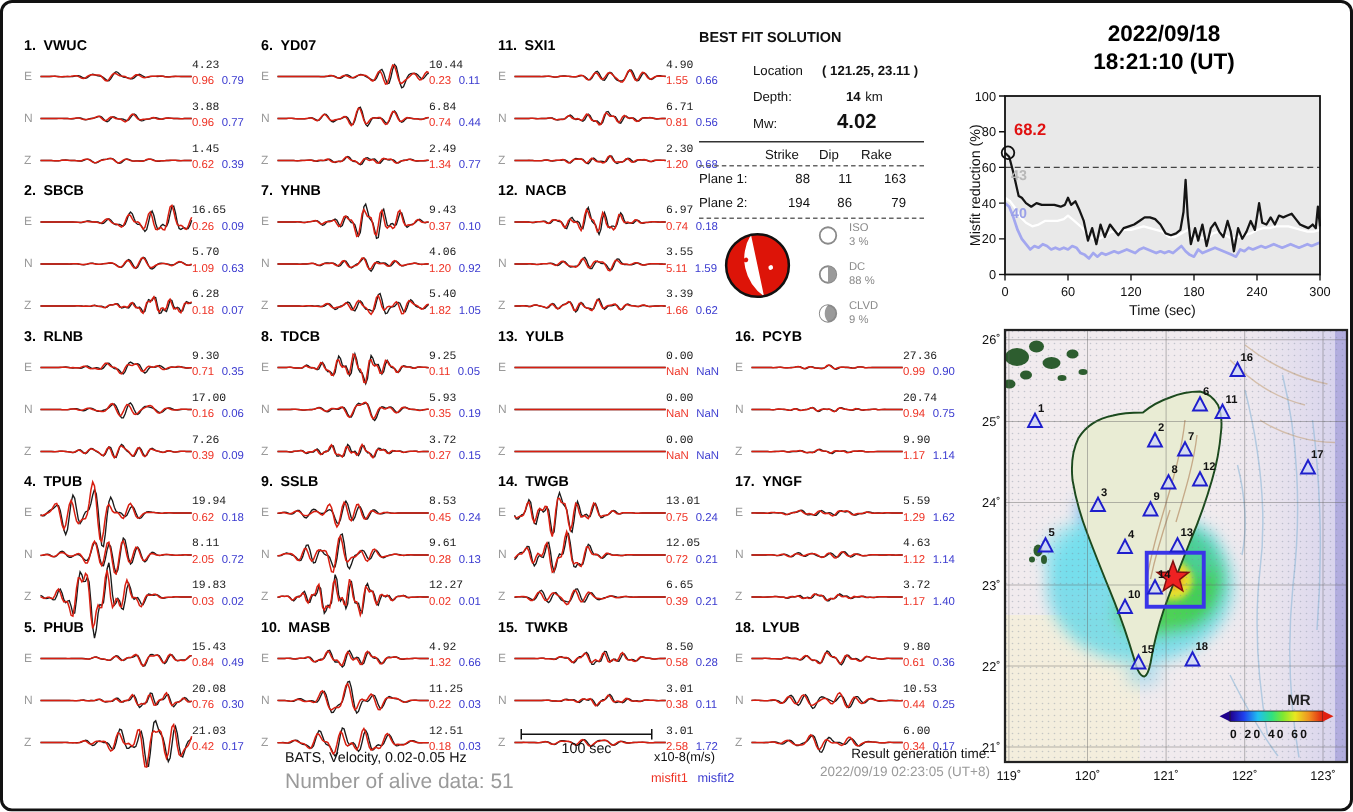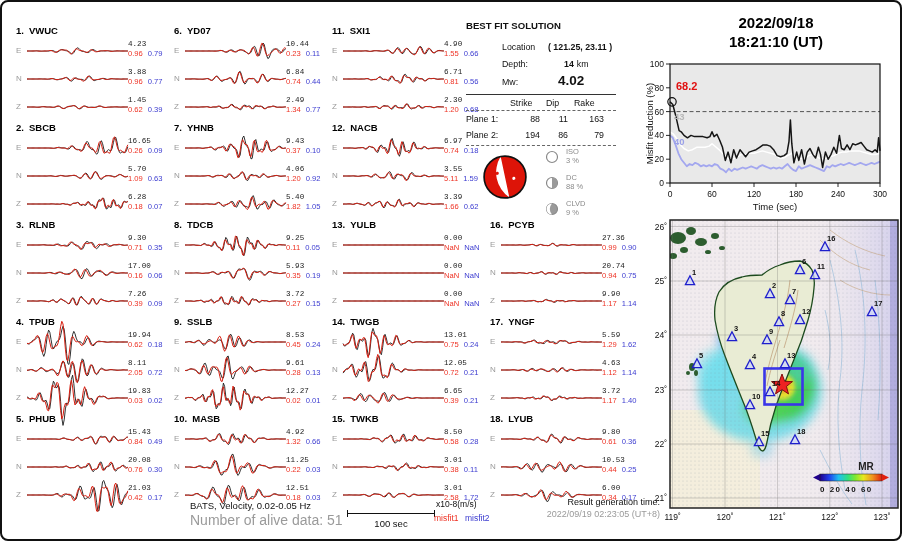--- a/index.html
+++ b/index.html
@@ -35,21 +35,21 @@
   .dec-txt{font-size:7.5px;line-height:8.5px;color:#8a8a8a;}
   
   #rtitle{position:absolute;left:652px;top:11px;width:244px;text-align:center;
     font-size:15px;font-weight:bold;line-height:19px;color:#000;}
   #misfitsvg{position:absolute;left:640px;top:52px;}
   #mapsvg{position:absolute;left:645px;top:212px;}
   
   .ft{position:absolute;white-space:nowrap;}
   #f-bats{left:188px;top:498px;font-size:9.5px;color:#111;}
   #f-alive{left:188px;top:510px;font-size:14px;color:#9a9a9a;}
-  #f-scale{left:345px;top:508px;width:88px;}
+  #f-scale{left:345px;top:484px;width:88px;}
   .sl-bar{position:relative;height:7px;border-left:1.2px solid #111;border-right:1.2px solid #111;}
   .sl-bar:before{content:"";position:absolute;left:0;right:0;top:3px;border-top:1.2px solid #111;}
   .sl-label{text-align:center;font-size:9.5px;color:#111;margin-top:1px;}
   #f-units{left:434px;top:497px;font-size:8.5px;color:#111;}
   #f-leg{left:432px;top:511px;font-size:8.5px;}
   #f-leg .m2{margin-left:4px;}
   #f-result{left:492px;top:495px;width:166px;text-align:right;font-size:9px;color:#111;}
   #f-result .val{color:#9a9a9a;margin-top:2px;}
 </style>
 </head>

